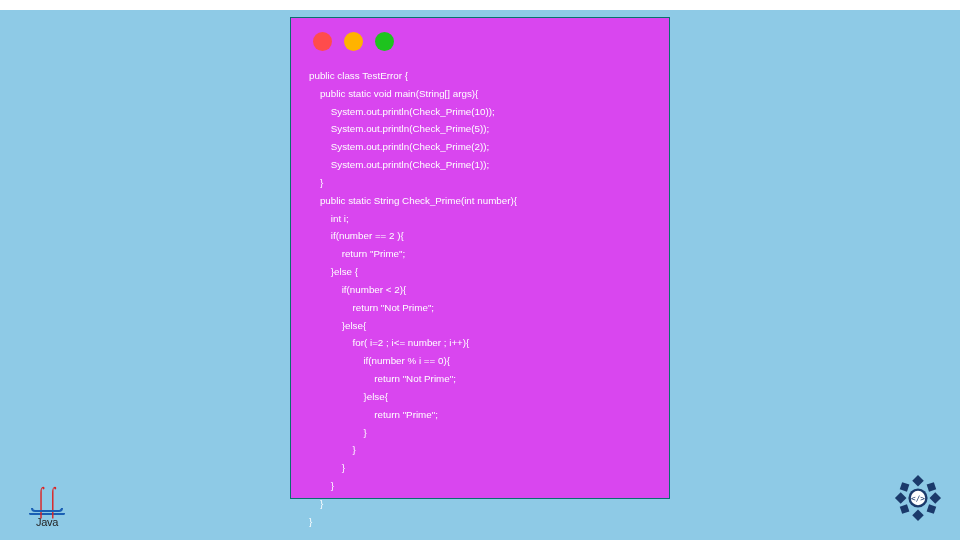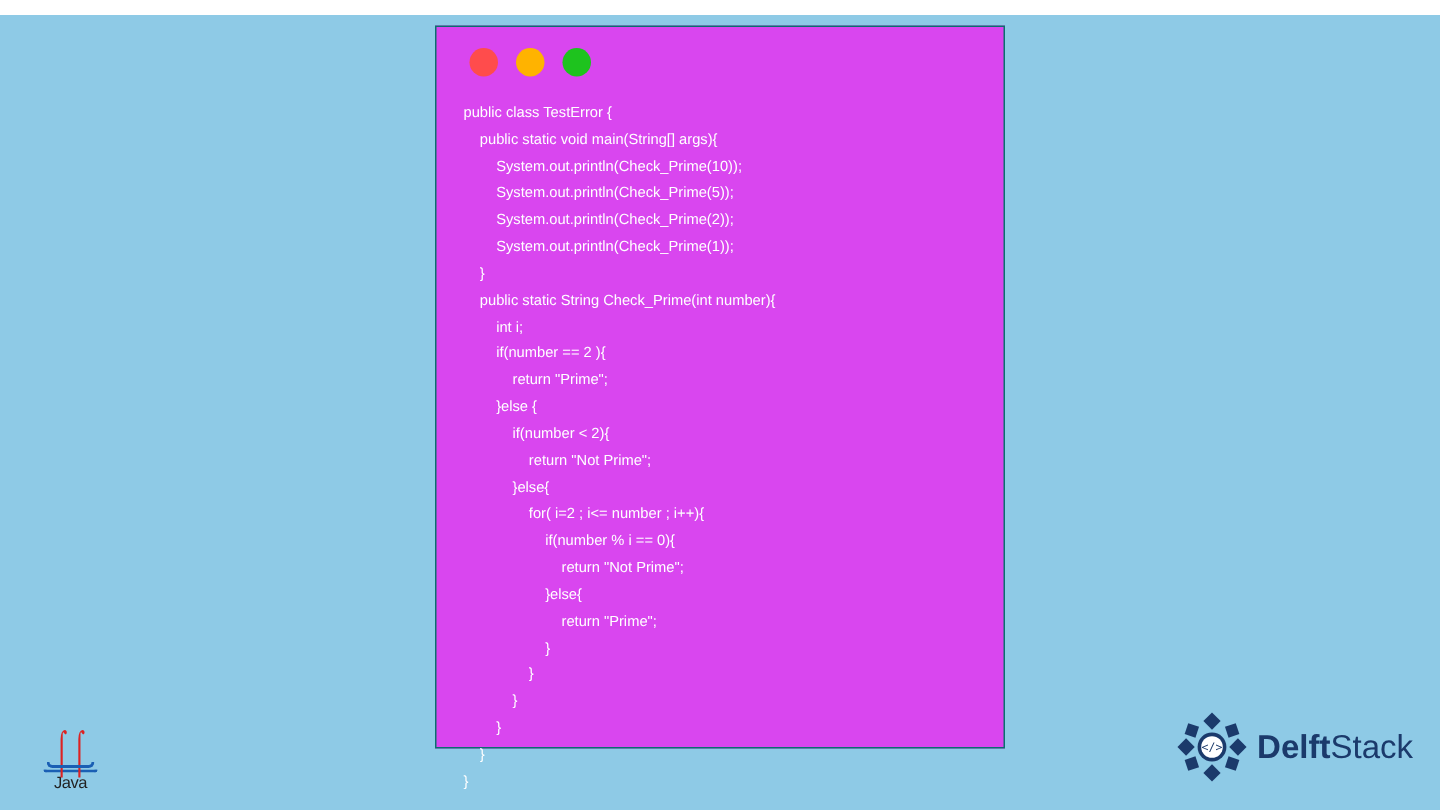--- a/index.html
+++ b/index.html
@@ -166,16 +166,13 @@
         <polygon points="17,17 32,22 27,37 12,32"></polygon>
         <polygon points="83,17 68,22 73,37 88,32"></polygon>
         <polygon points="17,83 32,78 27,63 12,68"></polygon>
         <polygon points="83,83 68,78 73,63 88,68"></polygon>
       </g>
       <circle cx="50" cy="50" r="20" fill="#1b3a6b"></circle>
       <circle cx="50" cy="50" r="15" fill="#ffffff"></circle>
       <text x="50" y="56" text-anchor="middle" font-size="16" fill="#1b3a6b" font-family="monospace">&lt;/&gt;</text>
     </svg>
   </div>
-  <div class="delft-text">
-    <span class="bold">Delft</span><span>Stack</span>
-  </div>
 </div>
 
 </body></html>

